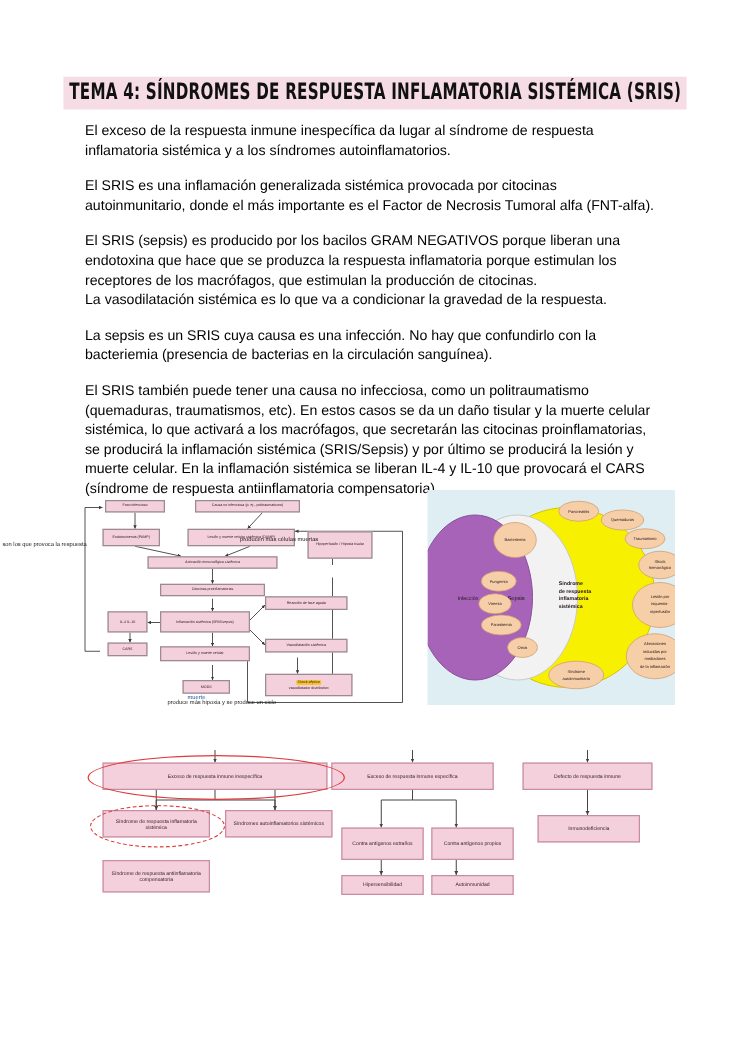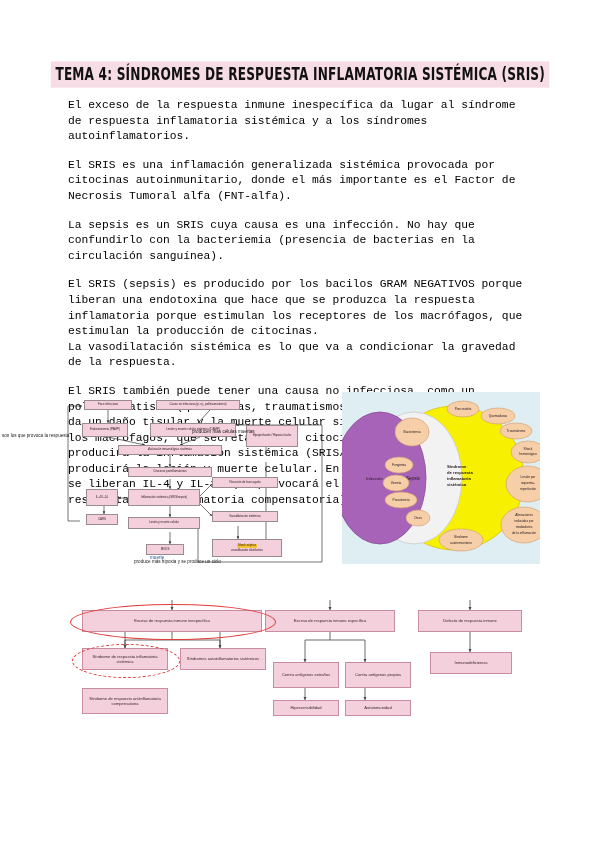--- a/index.html
+++ b/index.html
@@ -19,21 +19,21 @@
     font-family:"DejaVu Sans Condensed","Liberation Sans",sans-serif;
     font-weight:bold;
     font-size:14.5px;
     letter-spacing:.2px;
     padding:2px 5px 3px 5px;
     transform:scaleX(.93) scaleY(1.25);
     transform-origin:center;
   }
 
   
-  .body-text{position:absolute;left:68px;top:98px;width:456px;font-family:Liberation Mono, monospace;}
+  .body-text{position:absolute;left:68px;top:98px;width:456px;}
   .body-text p{
     margin:0 0 13px 0;
     font-size:11.3px;
     line-height:15.6px;
     color:#000;
     text-align:left;
   }
   .body-text p:last-child{margin-bottom:0;}
 
   
@@ -92,23 +92,23 @@
 
 <div class="page">
 
   <div class="title-wrap">
     <span class="title">TEMA 4: SÍNDROMES DE RESPUESTA INFLAMATORIA SISTÉMICA (SRIS)</span>
   </div>
 
   <div class="body-text">
     <p>El exceso de la respuesta inmune inespecífica da lugar al síndrome de respuesta inflamatoria sistémica y a los síndromes autoinflamatorios.</p>
     <p>El SRIS es una inflamación generalizada sistémica provocada por citocinas autoinmunitario, donde el más importante es el Factor de Necrosis Tumoral alfa (FNT-alfa).</p>
-    <p>La sepsis es un SRIS cuya causa es una infección. No hay que confundirlo con la bacteriemia (presencia de bacterias en la circulación sanguínea).</p>
     <p style="white-space:pre-line">El SRIS (sepsis) es producido por los bacilos GRAM NEGATIVOS porque liberan una endotoxina que hace que se produzca la respuesta inflamatoria porque estimulan los receptores de los macrófagos, que estimulan la producción de citocinas.
 La vasodilatación sistémica es lo que va a condicionar la gravedad de la respuesta.</p>
+    <p>La sepsis es un SRIS cuya causa es una infección. No hay que confundirlo con la bacteriemia (presencia de bacterias en la circulación sanguínea).</p>
     <p>El SRIS también puede tener una causa no infecciosa, como un politraumatismo (quemaduras, traumatismos, etc). En estos casos se da un daño tisular y la muerte celular sistémica, lo que activará a los macrófagos, que secretarán las citocinas proinflamatorias, se producirá la inflamación sistémica (SRIS/Sepsis) y por último se producirá la lesión y muerte celular. En la inflamación sistémica se liberan IL-4 y IL-10  que provocará el CARS (síndrome de  respuesta antiinflamatoria compensatoria).</p>
   </div>
 
   <div class="dia1">
 
     <div class="flow">
 
       <svg class="lines" viewBox="0 0 282 178">
         <defs>
           <marker id="ah" markerWidth="5" markerHeight="5" refX="4" refY="2" orient="auto">

